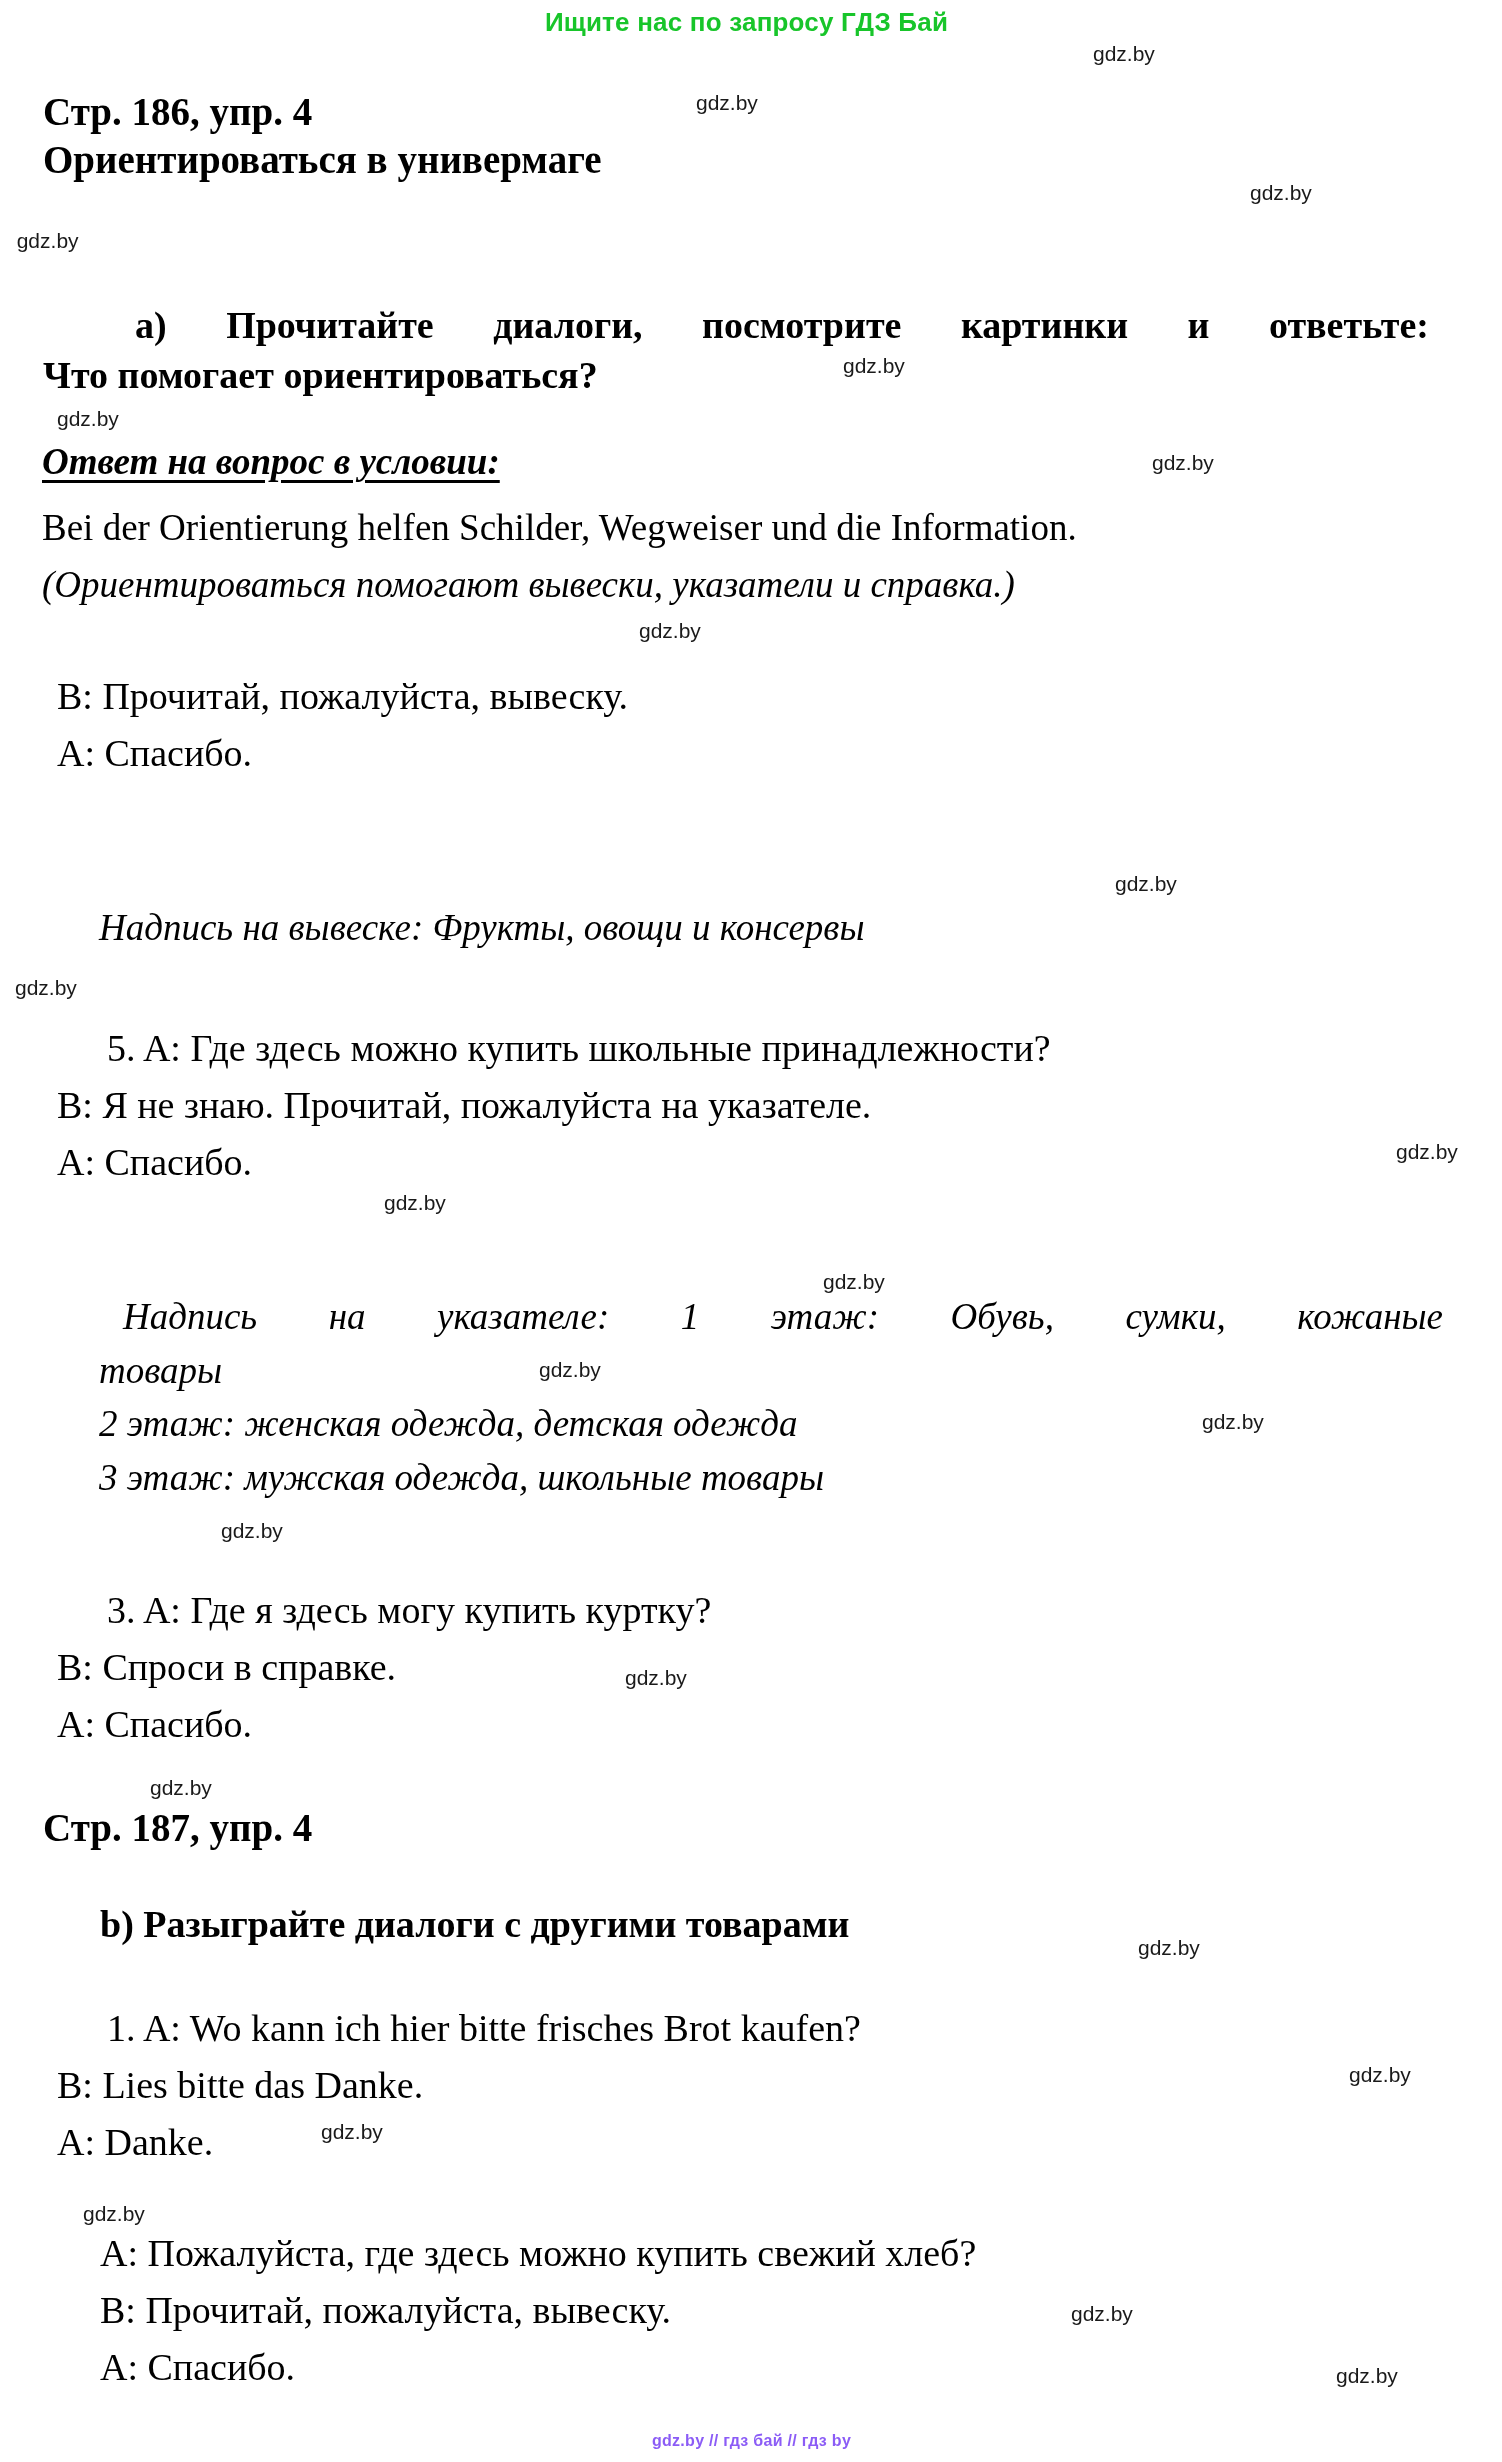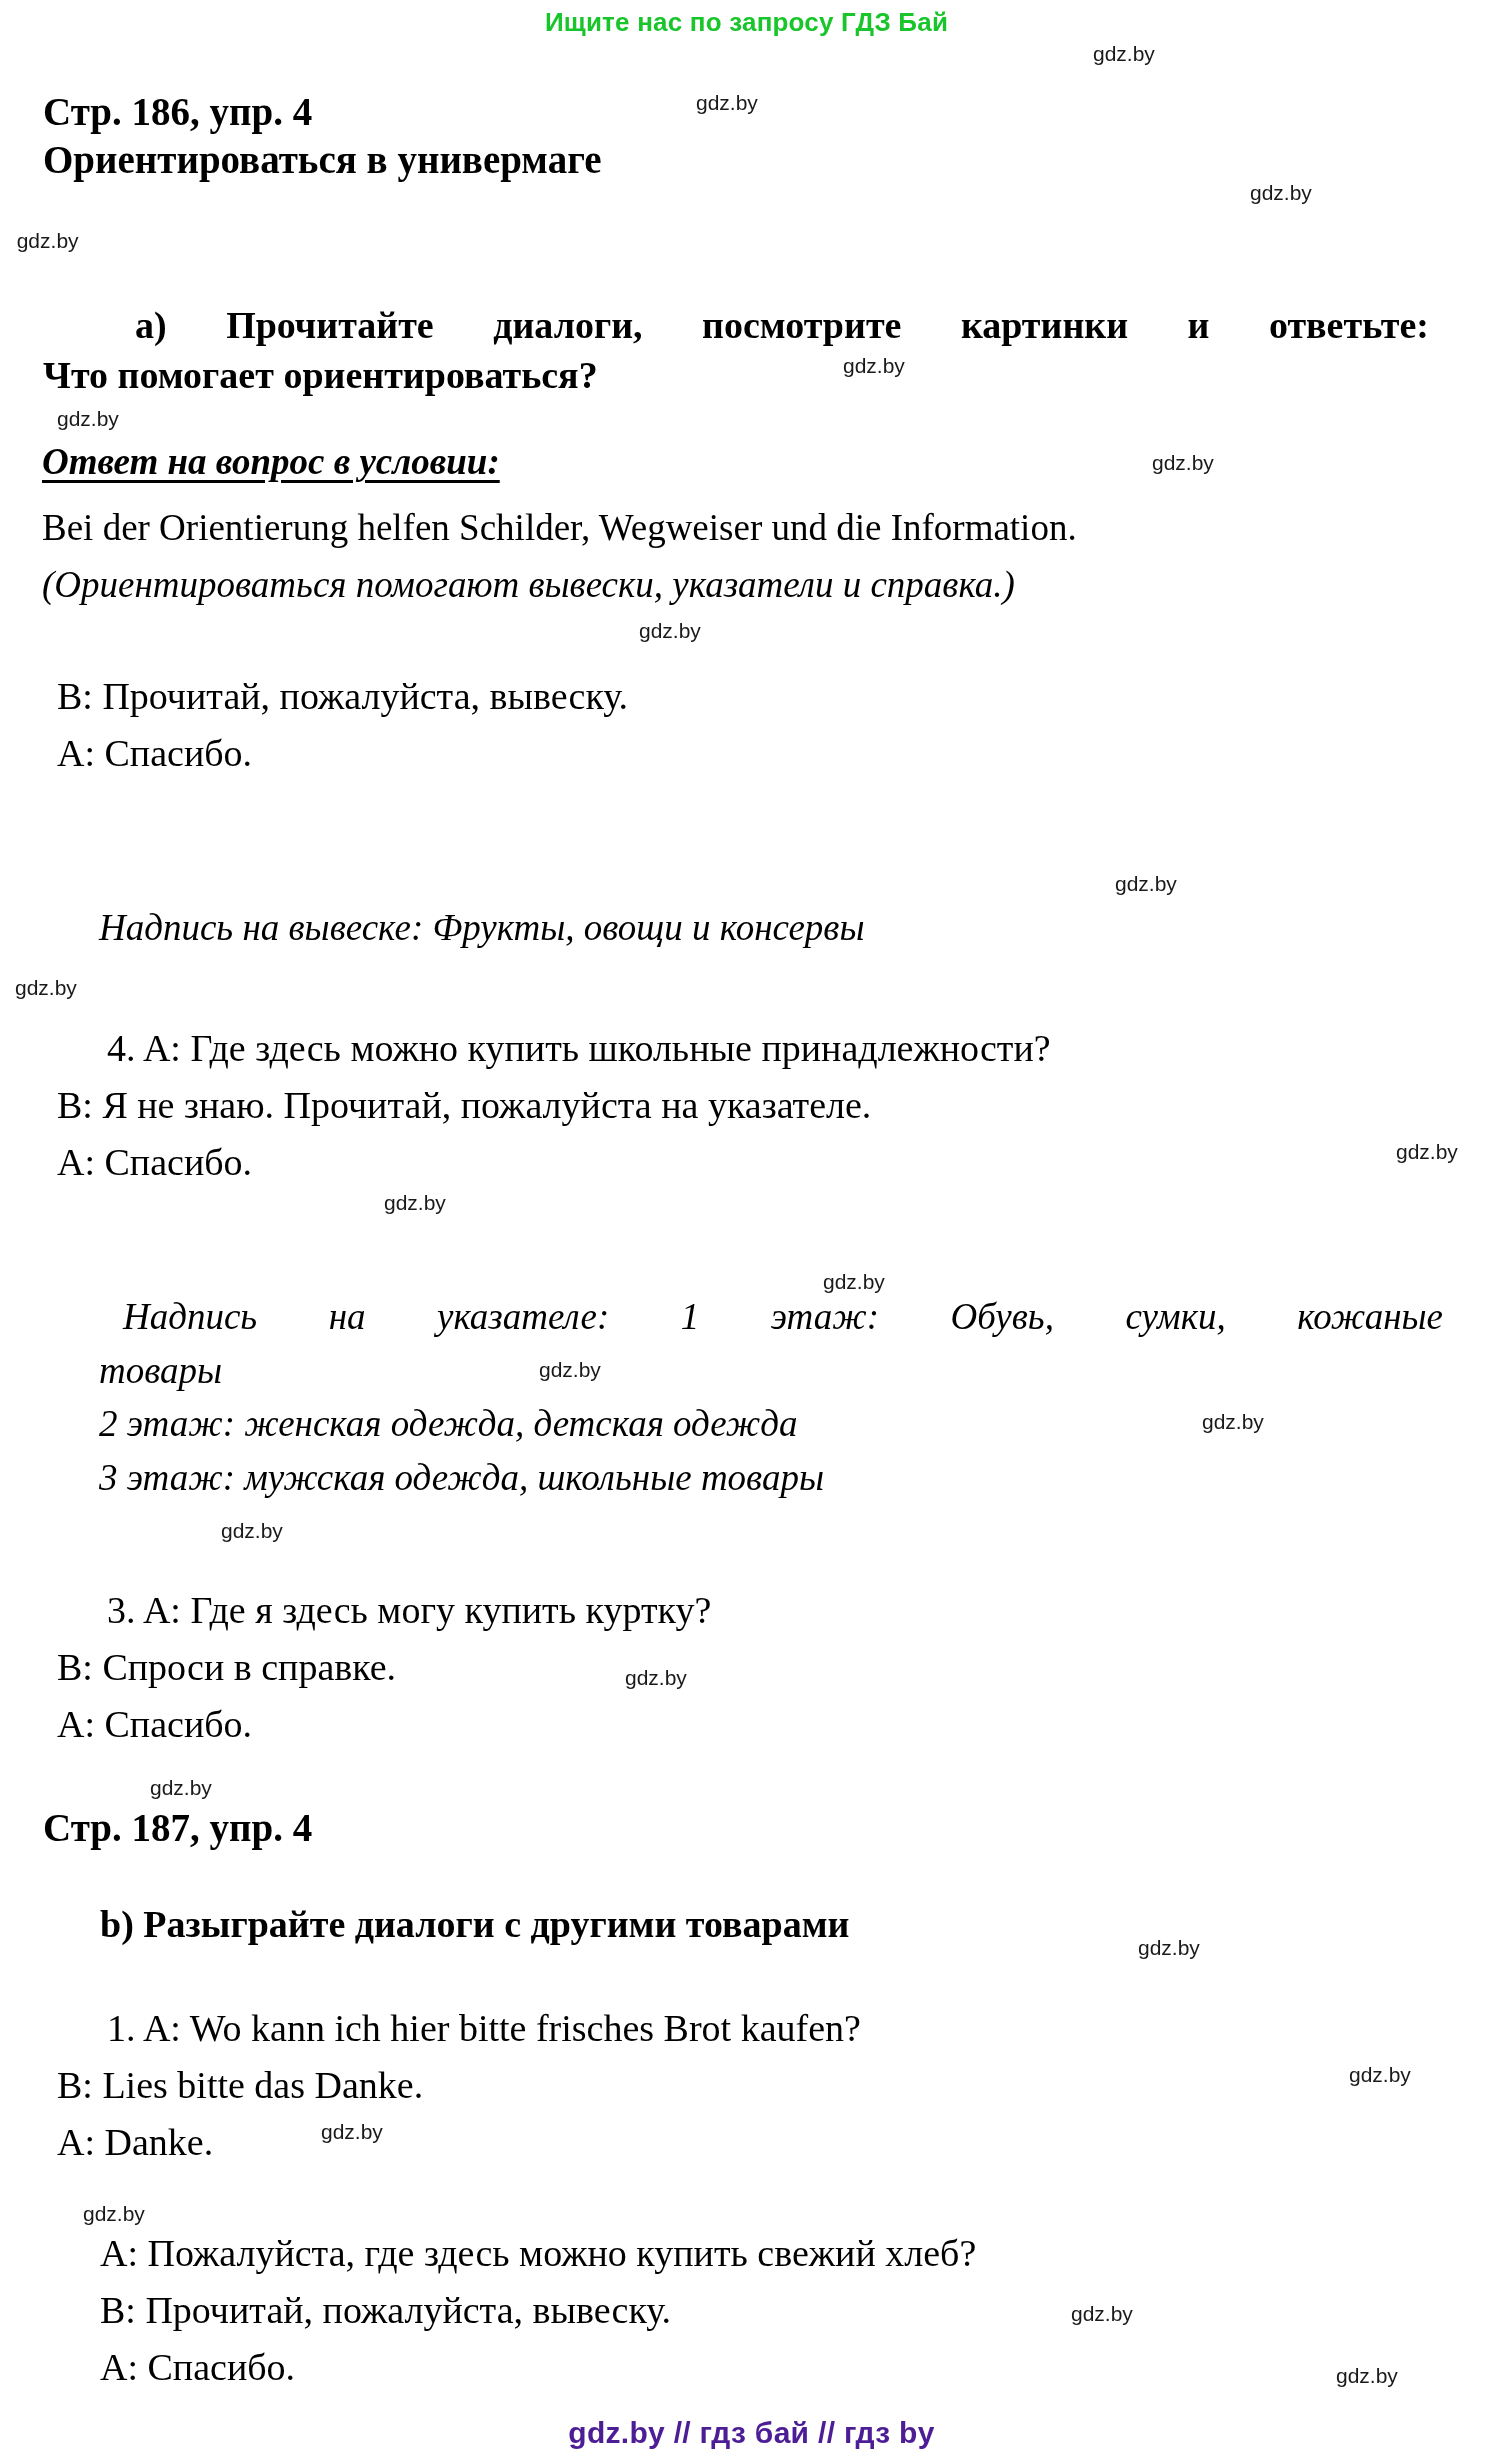--- a/index.html
+++ b/index.html
@@ -151,23 +151,23 @@
   .footer {
     position: absolute;
     bottom: 11.7px;
     left: 0;
     width: 1503px;
     text-align: center;
     z-index: 4;
   }
   .footer-text {
     font-family: "Liberation Sans", "DejaVu Sans", sans-serif;
-    font-size: 30px;
-    font-weight: bold;
-    color: #4c1d95;
+    font-size: 16px;
+    font-weight: bold;
+    color: #8b5cf6;
     letter-spacing: 0.3px;
   }
 </style>
 </head>
 <body>
 
 <div class="page">
 
   <div class="promo">
     <span class="promo-text">Ищите нас по запросу ГДЗ Бай</span>
@@ -192,21 +192,21 @@
     <div class="blk ital" style="left:42px; top:560px;">(Ориентироваться помогают вывески, указатели и справка.)</div>
 
     <div class="blk dlg" style="left:57px; top:668px;">
       <span class="line">B: Прочитай, пожалуйста, вывеску.</span>
       <span class="line">A: Спасибо.</span>
     </div>
 
     <div class="blk ital" style="left:99px; top:903px;">Надпись на вывеске: Фрукты, овощи и консервы</div>
 
     <div class="blk dlg" style="left:57px; top:1020px;">
-      <span class="line num">4.  A: Где здесь можно купить школьные принадлежности?</span>
+      <span class="line num">5.  A: Где здесь можно купить школьные принадлежности?</span>
       <span class="line">B: Я не знаю. Прочитай, пожалуйста на указателе.</span>
       <span class="line">A: Спасибо.</span>
     </div>
 
     <div class="blk sign-justify" style="left:99px; top:1290px;">
       <span class="jline">Надпись на указателе: 1 этаж: Обувь, сумки, кожаные</span>
       <span class="lastline">товары</span>
       <span class="lastline">2 этаж: женская одежда, детская одежда</span>
       <span class="lastline">3 этаж: мужская одежда, школьные товары</span>
     </div>

